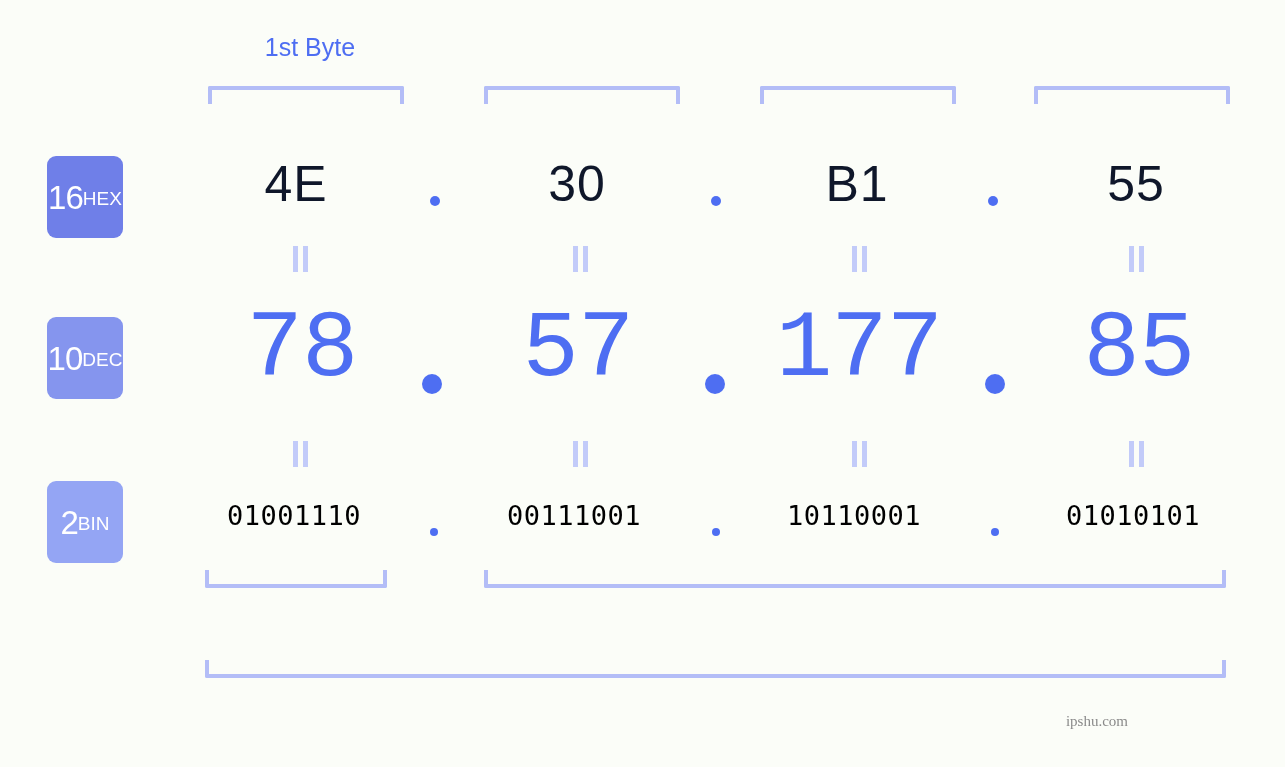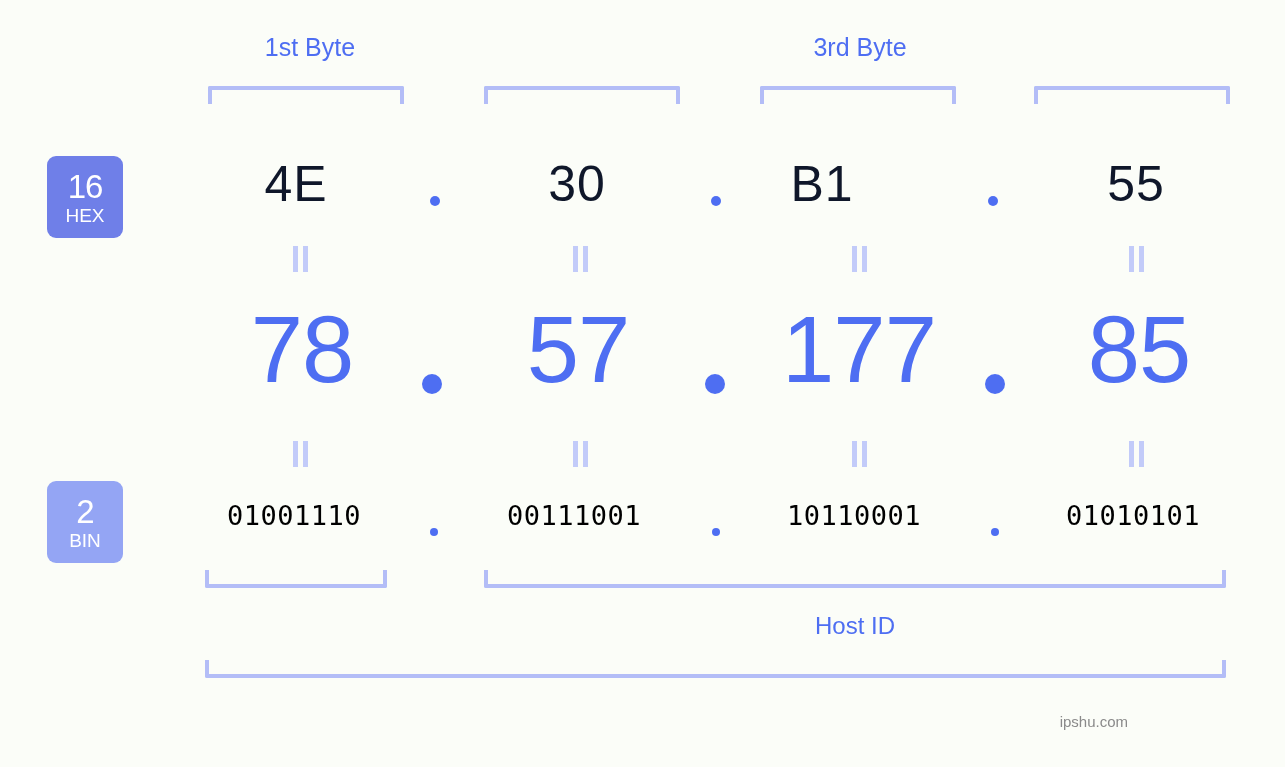--- a/index.html
+++ b/index.html
@@ -51,21 +51,21 @@
 
   
   .badge {
     position: absolute;
     left: 47px;
     width: 76px;
     height: 82px;
     border-radius: 9px;
     color: #ffffff;
     display: flex;
-    flex-direction: column;
+    flex-direction: row;
     align-items: center;
     justify-content: center;
     line-height: 1;
   }
   .badge .num {
     font-size: 33px;
     font-weight: 400;
     letter-spacing: -1px;
   }
   .badge .abbr {
@@ -92,20 +92,21 @@
     color: #0f172a;
     letter-spacing: 1px;
   }
   .row-dec .val {
     top: 296px;
     width: 200px;
     font-size: 94px;
     color: #4e6ef2;
     letter-spacing: -1px;
     line-height: 1.15;
+    font-family: Liberation Mono, monospace;
   }
   .row-bin .val {
     top: 500px;
     width: 200px;
     font-size: 27px;
     color: #000000;
     font-family: "DejaVu Sans Mono", "Liberation Mono", monospace;
     letter-spacing: 0.5px;
   }
 
@@ -156,52 +157,55 @@
     font-size: 27px;
     color: #4e6ef2;
     white-space: nowrap;
   }
 
   
   .watermark {
     position: absolute;
     right: 16px;
     top: 713px;
-    font-family: Liberation Sans, sans-serif;
+    font-family: Liberation Serif, serif;
     font-size: 15px;
     color: #8a8a8a;
     letter-spacing: 0px;
   }
 </style>
 </head>
 <body>
 
 <div id="stage">
 
   <div class="byte-label" style="left:210px">1st Byte</div>
-  <div class="byte-label" style="left:760px">3rd Byte</div>
 
   <div class="bracket-down" style="left:208px; top:86px; width:196px;"></div>
   <div class="bracket-down" style="left:484px; top:86px; width:196px;"></div>
   <div class="bracket-down" style="left:760px; top:86px; width:196px;"></div>
   <div class="bracket-down" style="left:1034px;top:86px; width:196px;"></div>
 
   <div class="badge badge-hex">
     <span class="num">16</span>
     <span class="abbr">HEX</span>
   </div>
+  <div class="badge badge-dec">
+    <span class="num">10</span>
+    <span class="abbr">DEC</span>
+  </div>
   <div class="badge badge-bin">
     <span class="num">2</span>
     <span class="abbr">BIN</span>
   </div>
 
   <div class="row-hex">
     <div class="val" style="left:196px">4E</div>
     <div class="val" style="left:477px">30</div>
-    <div class="val" style="left:722px">B1</div>
+    <div class="val" style="left:757px">B1</div>
     <div class="val" style="left:1036px">55</div>
     <span class="dot dot-hex" style="left:430px"></span>
     <span class="dot dot-hex" style="left:711px"></span>
     <span class="dot dot-hex" style="left:988px"></span>
   </div>
 
   <div class="eq eq-top" style="left:292px">
       <i></i>
       <i></i>
     </div>
@@ -251,19 +255,18 @@
     <div class="val" style="left:754px">10110001</div>
     <div class="val" style="left:1033px">01010101</div>
     <span class="dot dot-bin" style="left:430px"></span>
     <span class="dot dot-bin" style="left:712px"></span>
     <span class="dot dot-bin" style="left:991px"></span>
   </div>
 
   <div class="bracket-up" style="left:205px; top:570px; width:182px;"></div>
   <div class="bracket-up" style="left:484px; top:570px; width:742px;"></div>
 
-  <div class="section-label" style="left:755px; width:200px; top:612px;">Host ID</div>
 
   <div class="bracket-up" style="left:205px; top:660px; width:1021px;"></div>
 
   <div class="watermark">ipshu.com</div>
 
 </div>
 
 </body></html>

